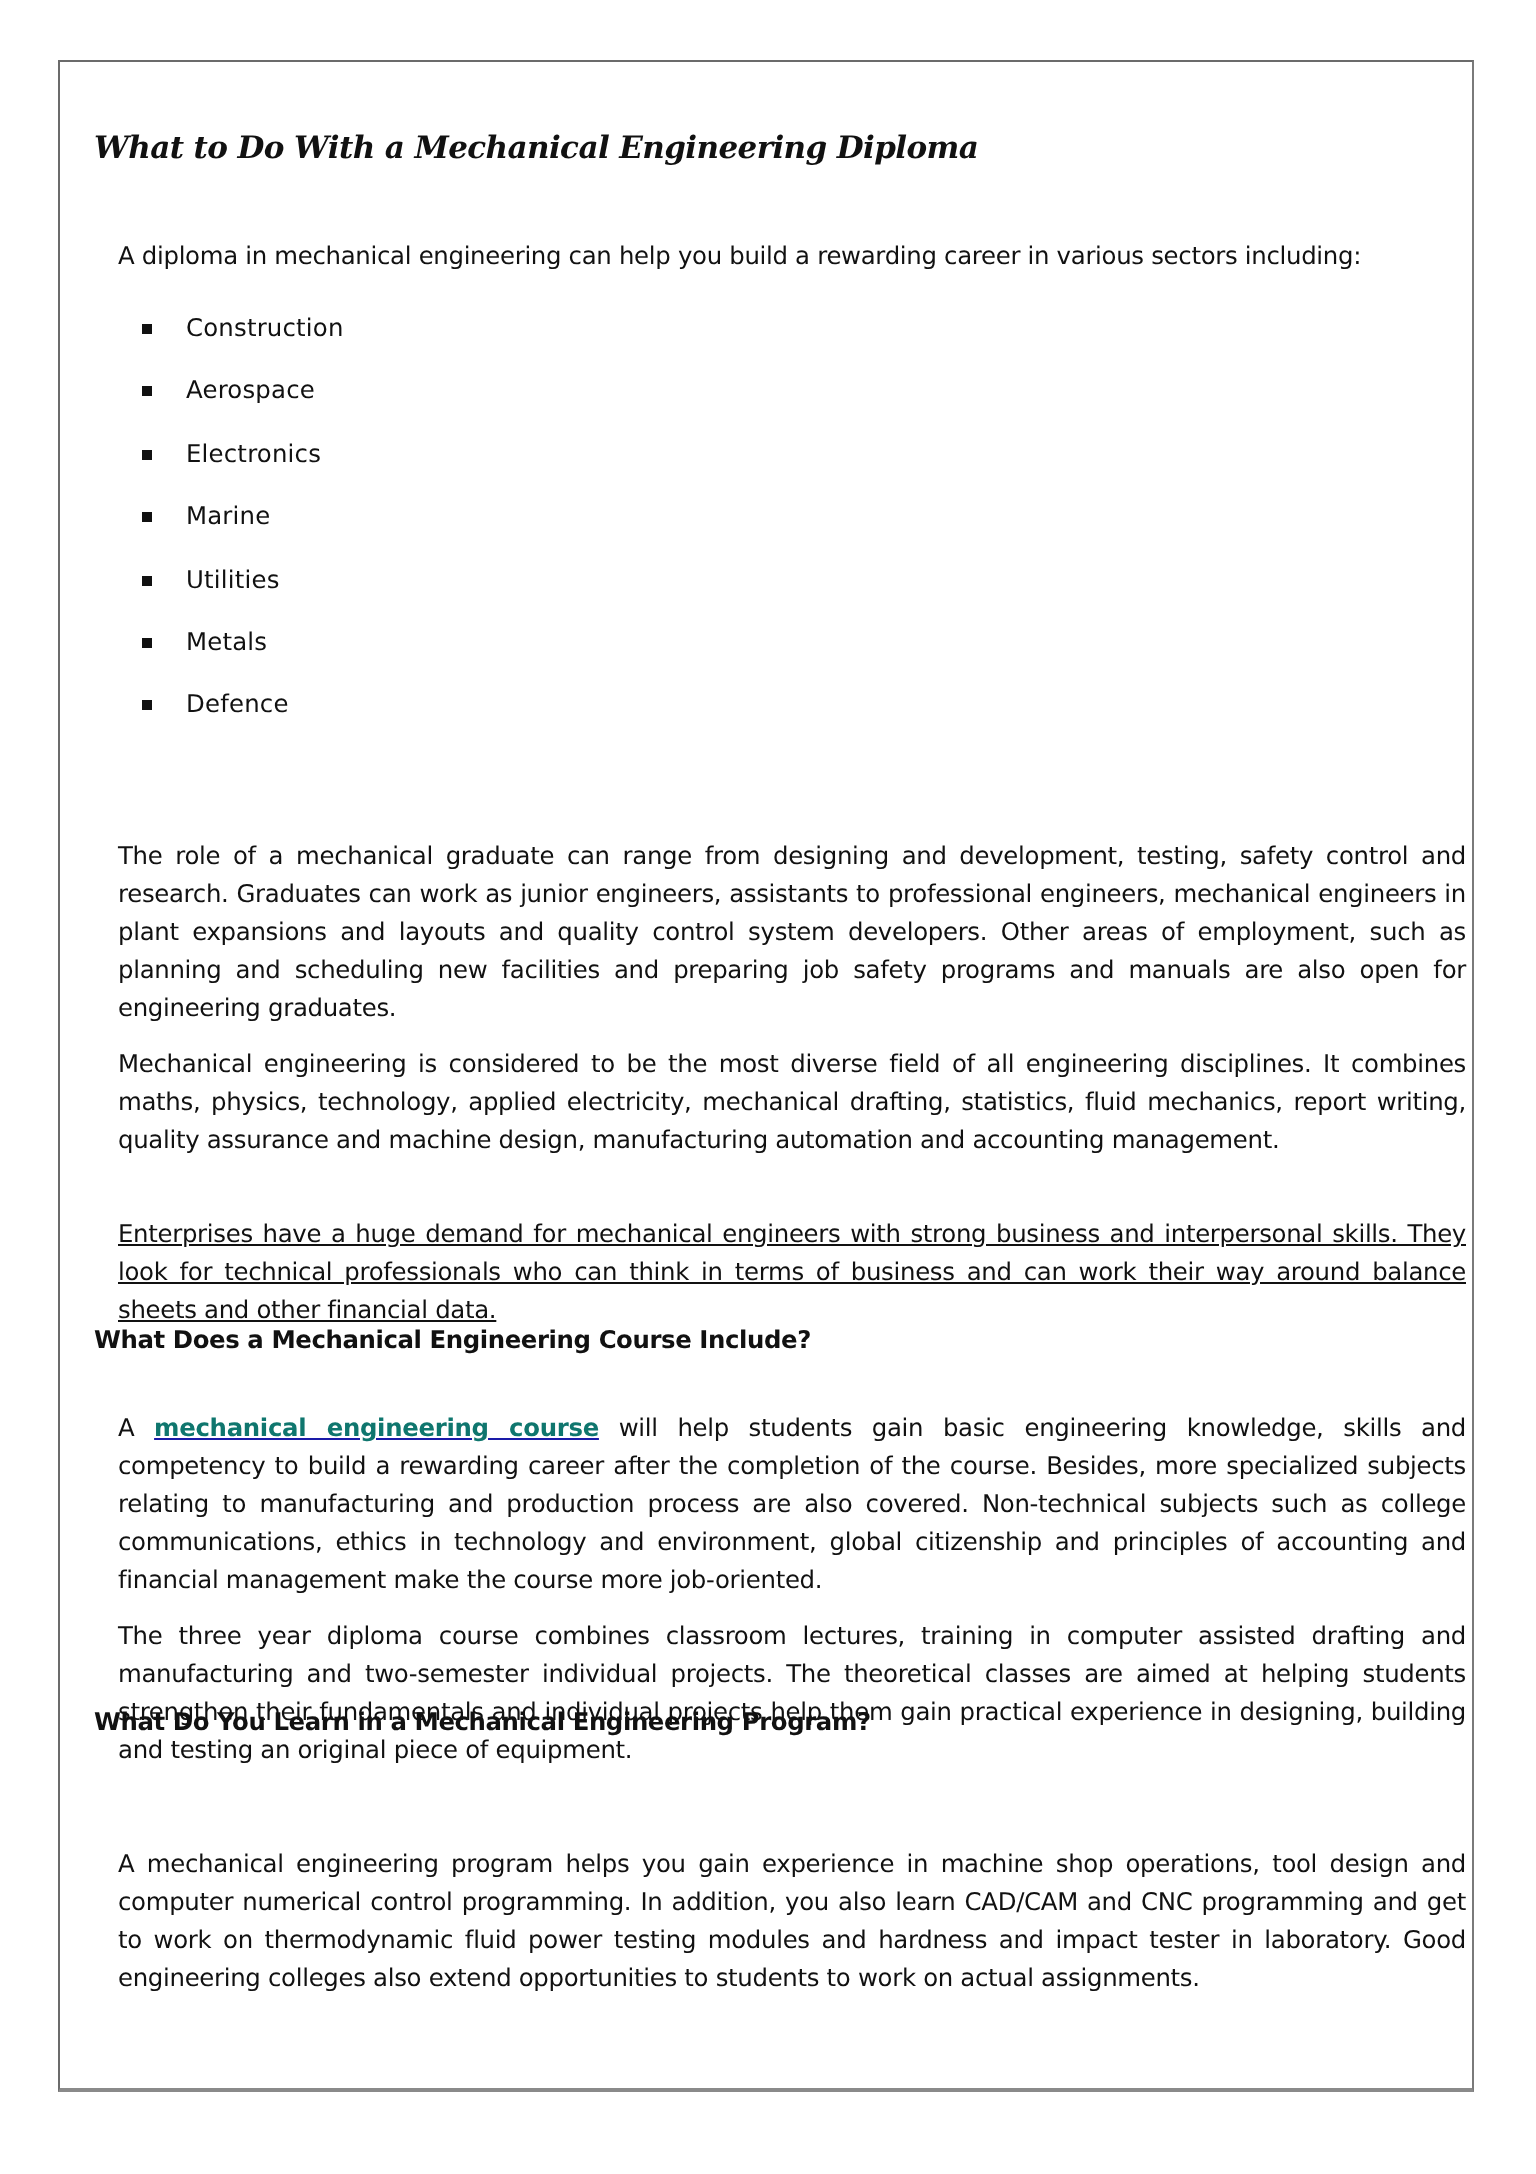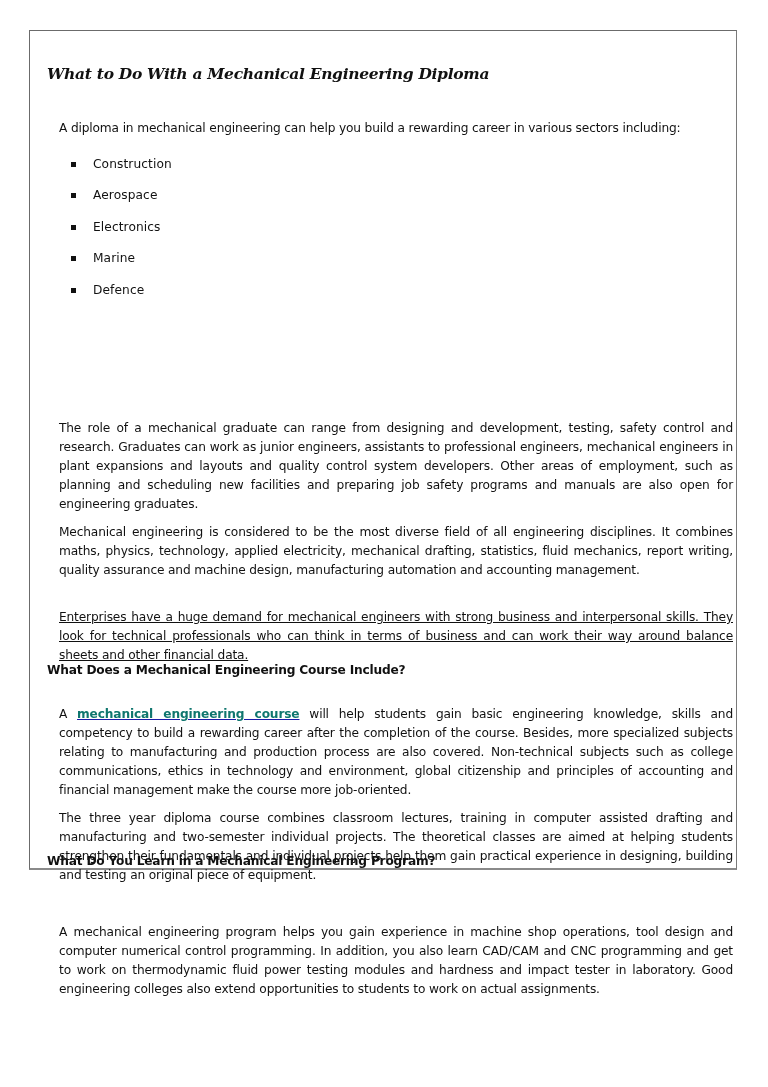--- a/index.html
+++ b/index.html
@@ -1,18 +1,18 @@
 <!DOCTYPE html>
 <html><head>
 <meta charset="utf-8">
 <style>
   html, body { margin: 0; padding: 0; background: #ffffff; }
   body { width: 768px; height: 1087px; position: relative; overflow: hidden; }
   .page {
-    position: absolute; left: 29px; top: 30px; width: 708px; height: 840px;
+    position: absolute; left: 29px; top: 30px; width: 708px; height: 1016px;
     border: 1px solid #6b6b6b; border-bottom: 2px solid #8a8a8a; border-right: 1px solid #7a7a7a;
     box-sizing: border-box; background: #fff;
   }
   .content {
     position: absolute; left: 17px; top: 0; width: 674px;
     font-family: "DejaVu Sans", sans-serif; font-size: 12.2px; color: #111;
   }
   .title {
     position: absolute; top: 33px; left: 0;
     font-family: "DejaVu Serif", serif; font-style: italic; font-weight: bold;
@@ -51,20 +51,28 @@
       <li>
           <span class="bullet"></span>
           <span class="item-label">Electronics</span>
         </li>
       <li>
           <span class="bullet"></span>
           <span class="item-label">Marine</span>
         </li>
       <li>
           <span class="bullet"></span>
+          <span class="item-label">Utilities</span>
+        </li>
+      <li>
+          <span class="bullet"></span>
+          <span class="item-label">Metals</span>
+        </li>
+      <li>
+          <span class="bullet"></span>
           <span class="item-label">Defence</span>
         </li>
     </ul>
 
     <p class="p" style="top:376px;">The role of a mechanical graduate can range from designing and development, testing, safety control and research. Graduates can work as junior engineers, assistants to professional engineers, mechanical engineers in plant expansions and layouts and quality control system developers. Other areas of employment, such as planning and scheduling new facilities and preparing job safety programs and manuals are also open for engineering graduates.</p>
 
     <p class="p" style="top:480px;">Mechanical engineering is considered to be the most diverse field of all engineering disciplines. It combines maths, physics, technology, applied electricity, mechanical drafting, statistics, fluid mechanics, report writing, quality assurance and machine design, manufacturing automation and accounting management.</p>
 
     <p class="p" style="top:565px;text-decoration:underline;">Enterprises have a huge demand for mechanical engineers with strong business and interpersonal skills. They look for technical professionals who can think in terms of business and can work their way around balance sheets and other financial data.</p>
 

